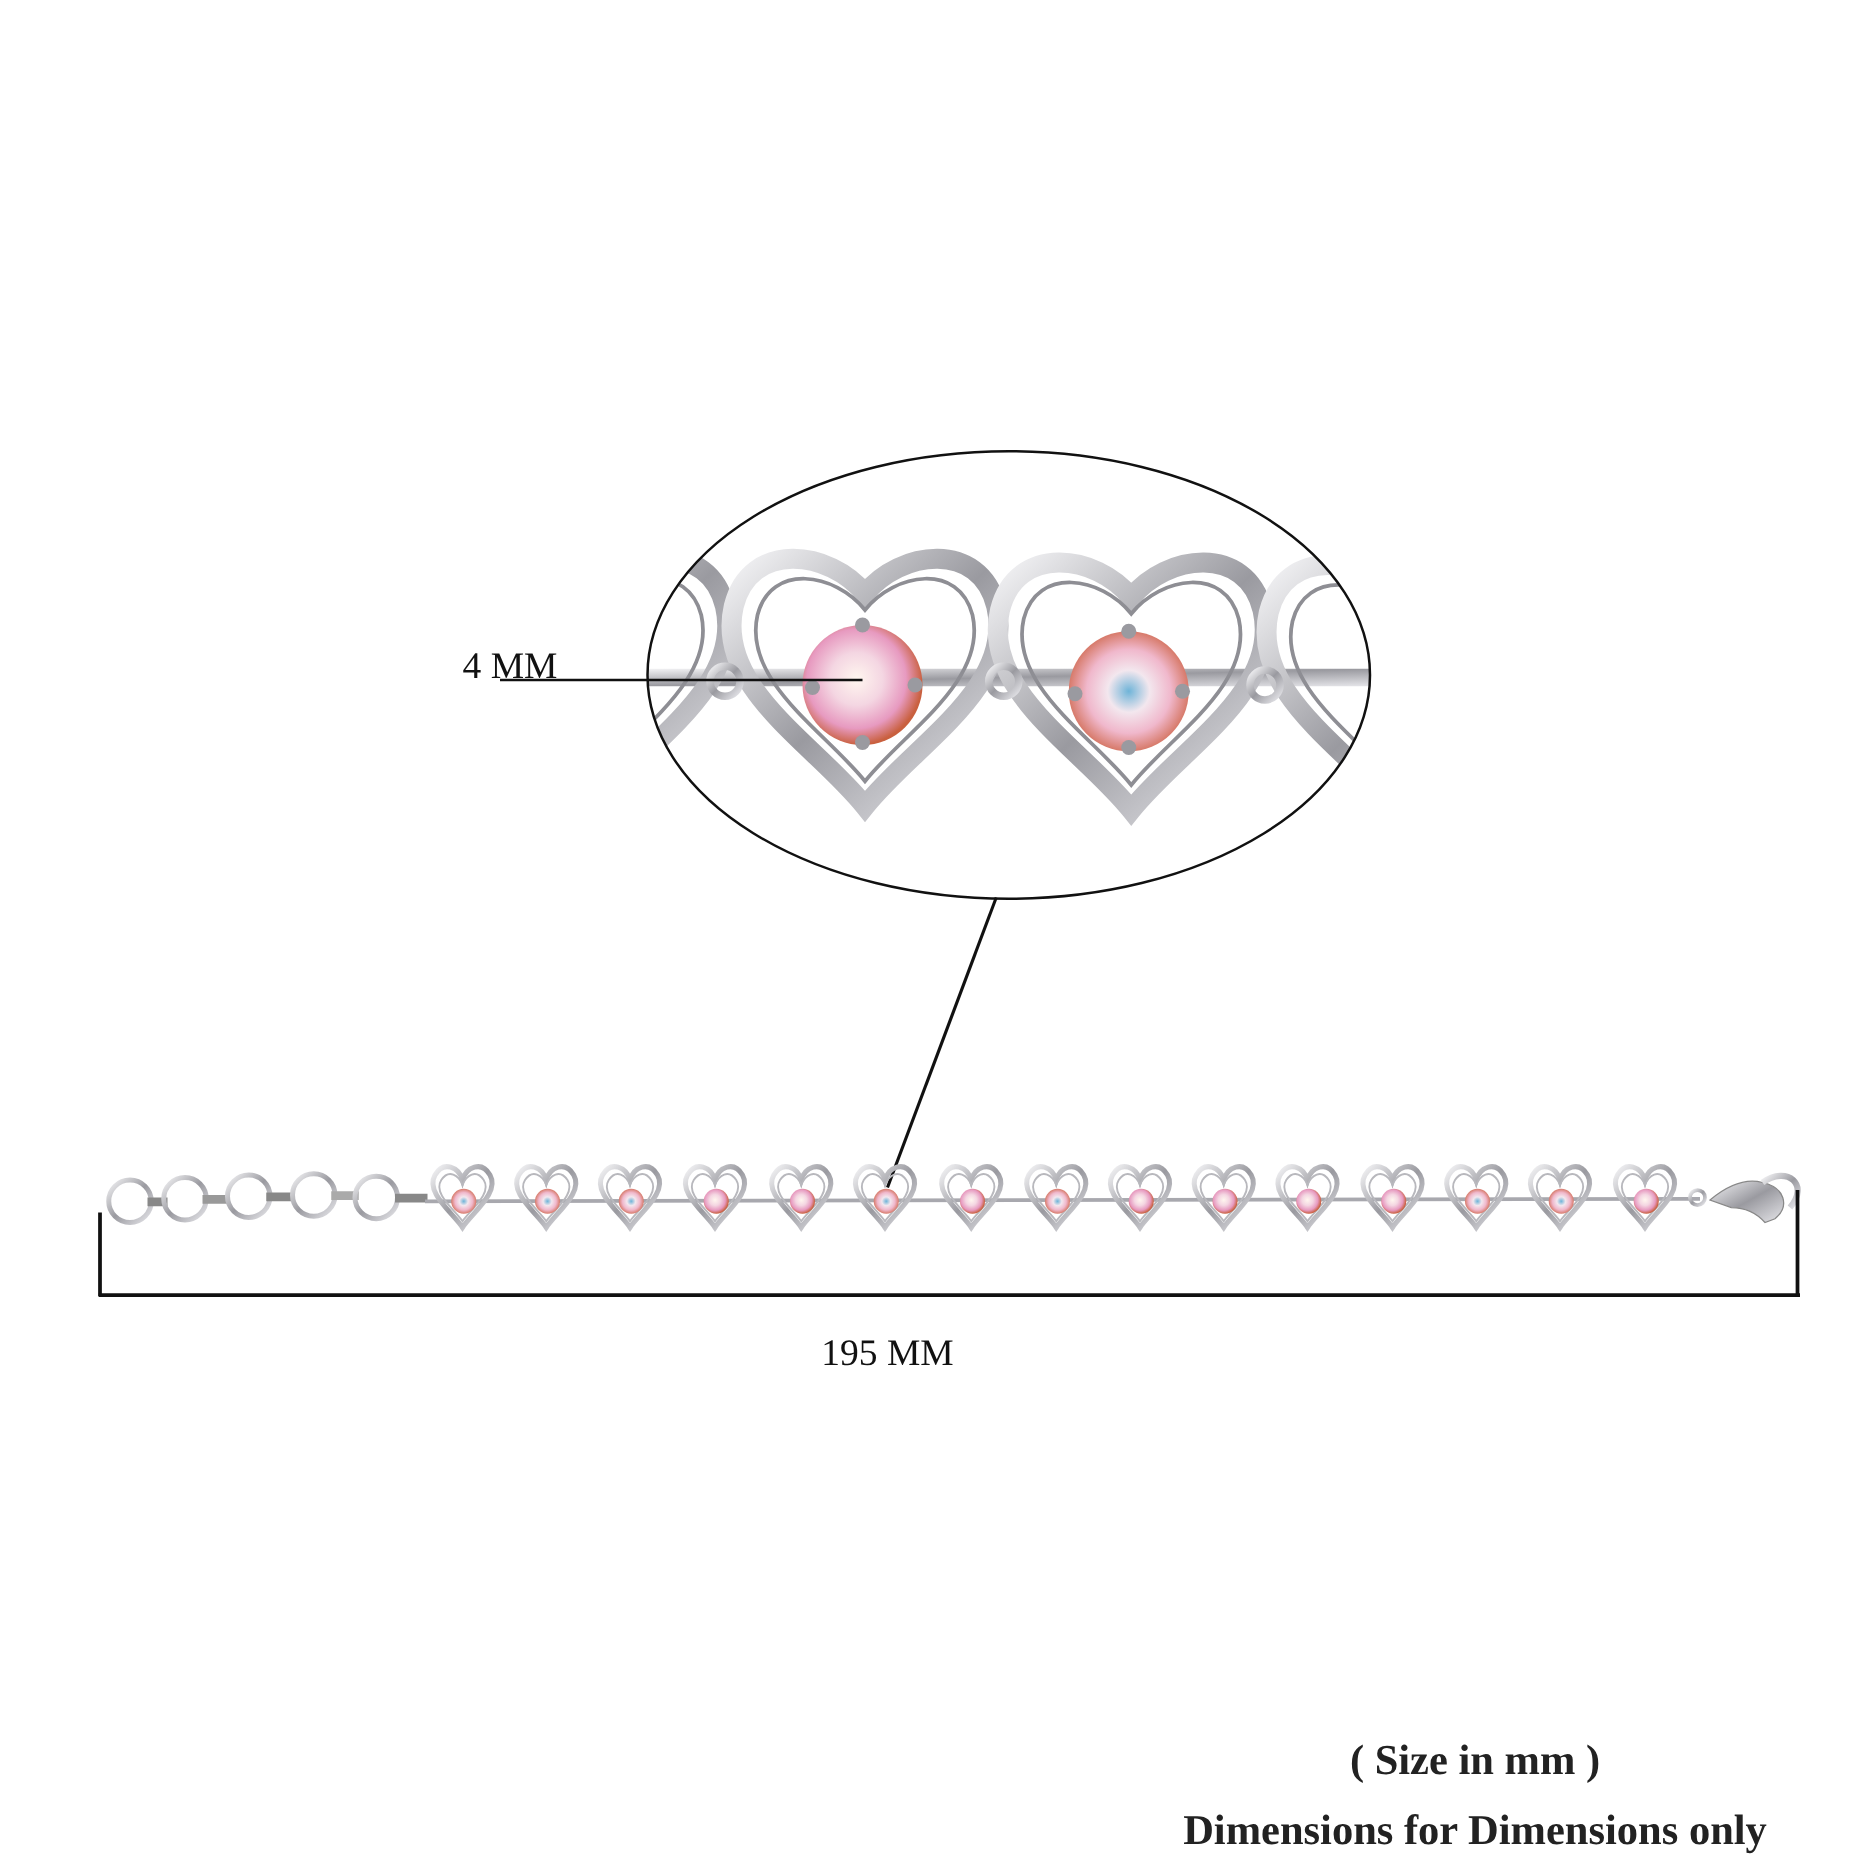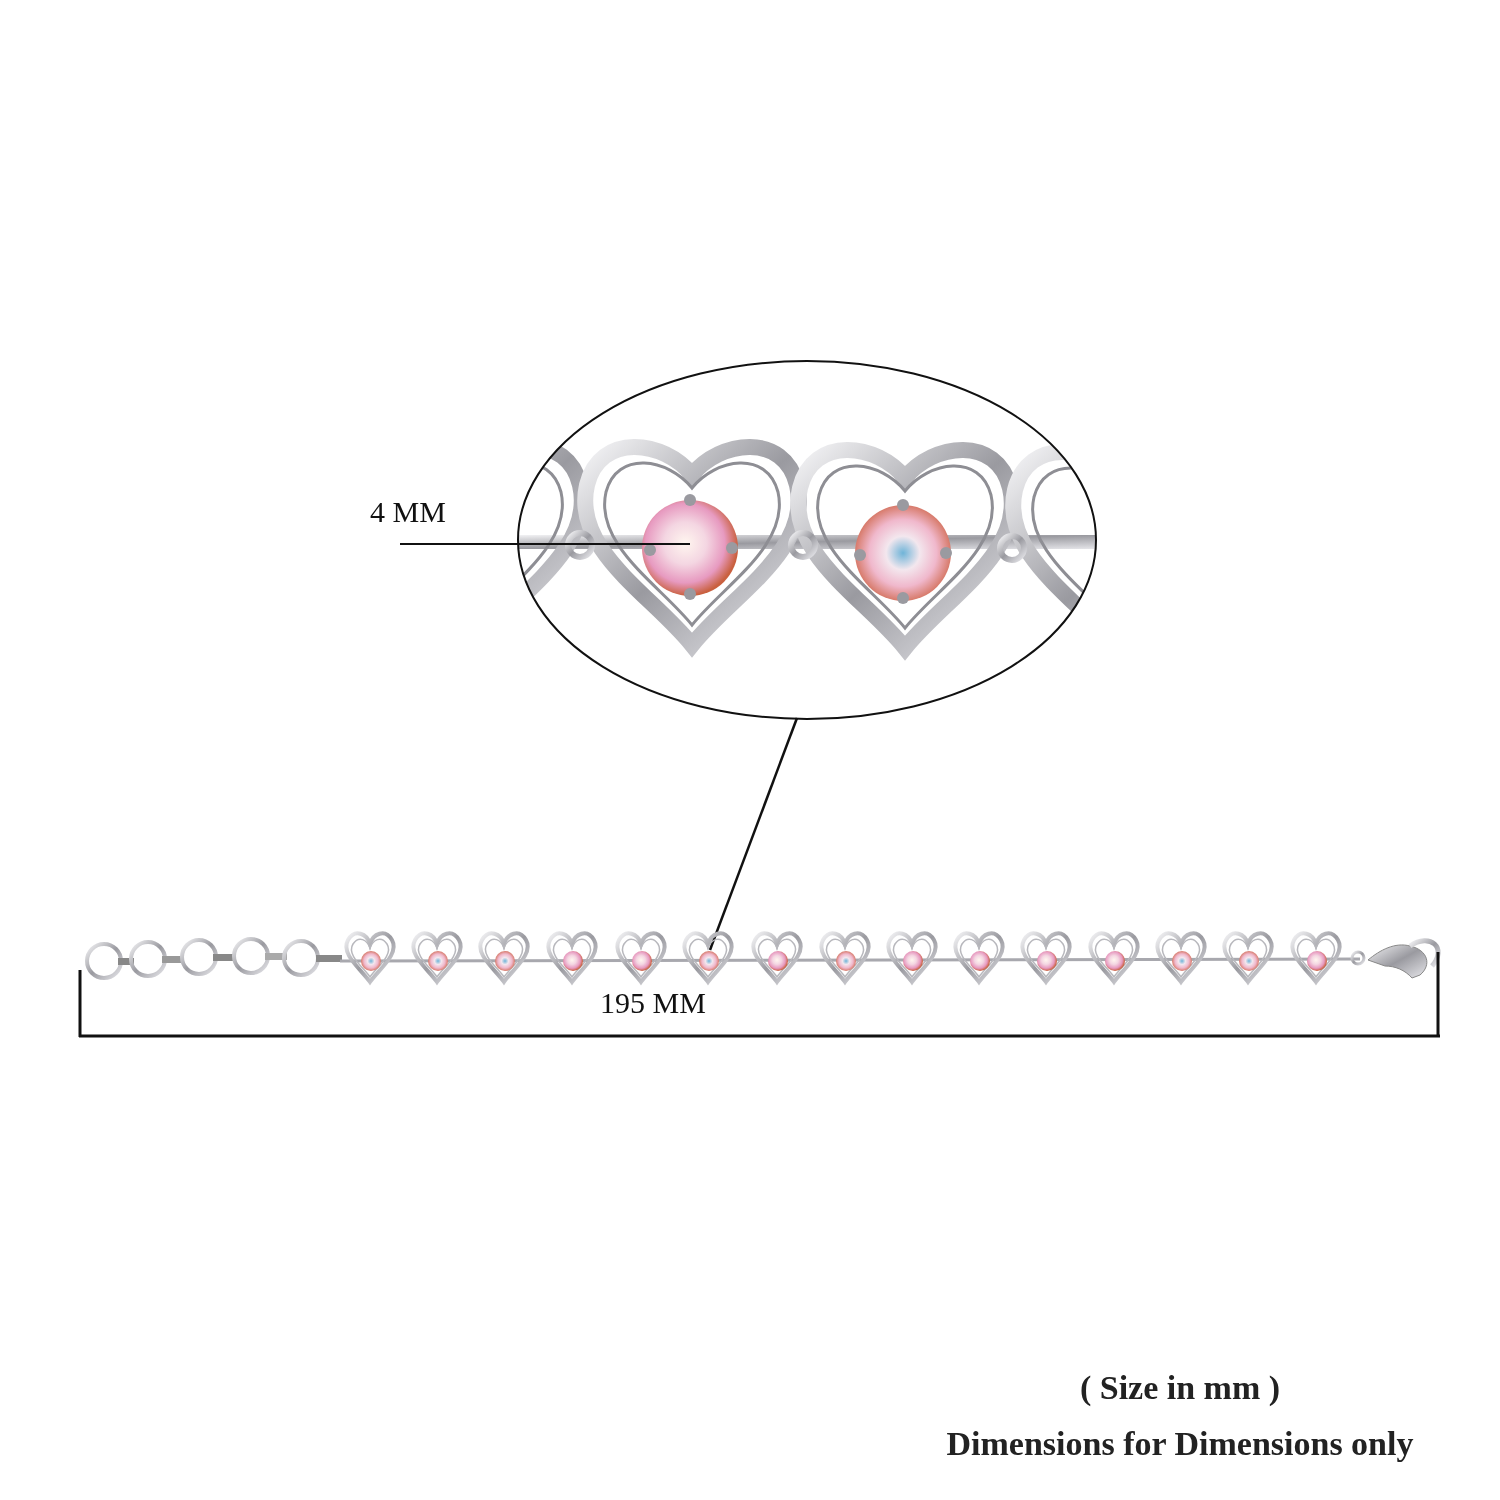--- a/index.html
+++ b/index.html
@@ -1,19 +1,19 @@
 <!DOCTYPE html>
 <html><head>
 <meta charset="utf-8">
 <style>
   html, body { margin: 0; padding: 0; background: #ffffff; }
   body { width: 1500px; height: 1500px; position: relative; overflow: hidden; font-family: "Liberation Serif", serif; }
-  .abs { position: absolute; }
+  .abs { position: absolute; margin-top: 21px; }
   .label-4mm { left: 370px; top: 494px; font-size: 30px; color: #111; line-height: 36px; }
-  .label-195 { left: 600px; top: 985px; width: 220px; text-align: left; font-size: 30px; color: #111; line-height: 36px; }
+  .label-195 { left: 600px; top: 1044px; width: 220px; text-align: center; font-size: 30px; color: #111; line-height: 36px; }
   .note { left: 900px; width: 560px; text-align: center; font-weight: bold; color: #222; font-size: 34px; line-height: 40px; }
   .note1 { top: 1368px; }
   .note2 { top: 1424px; }
   svg.canvas { position: absolute; left: 0; top: 0; }
 </style>
 </head>
 <body>
 
 <svg class="canvas" width="1500" height="1500" viewBox="0 0 1500 1500">
   <defs>

